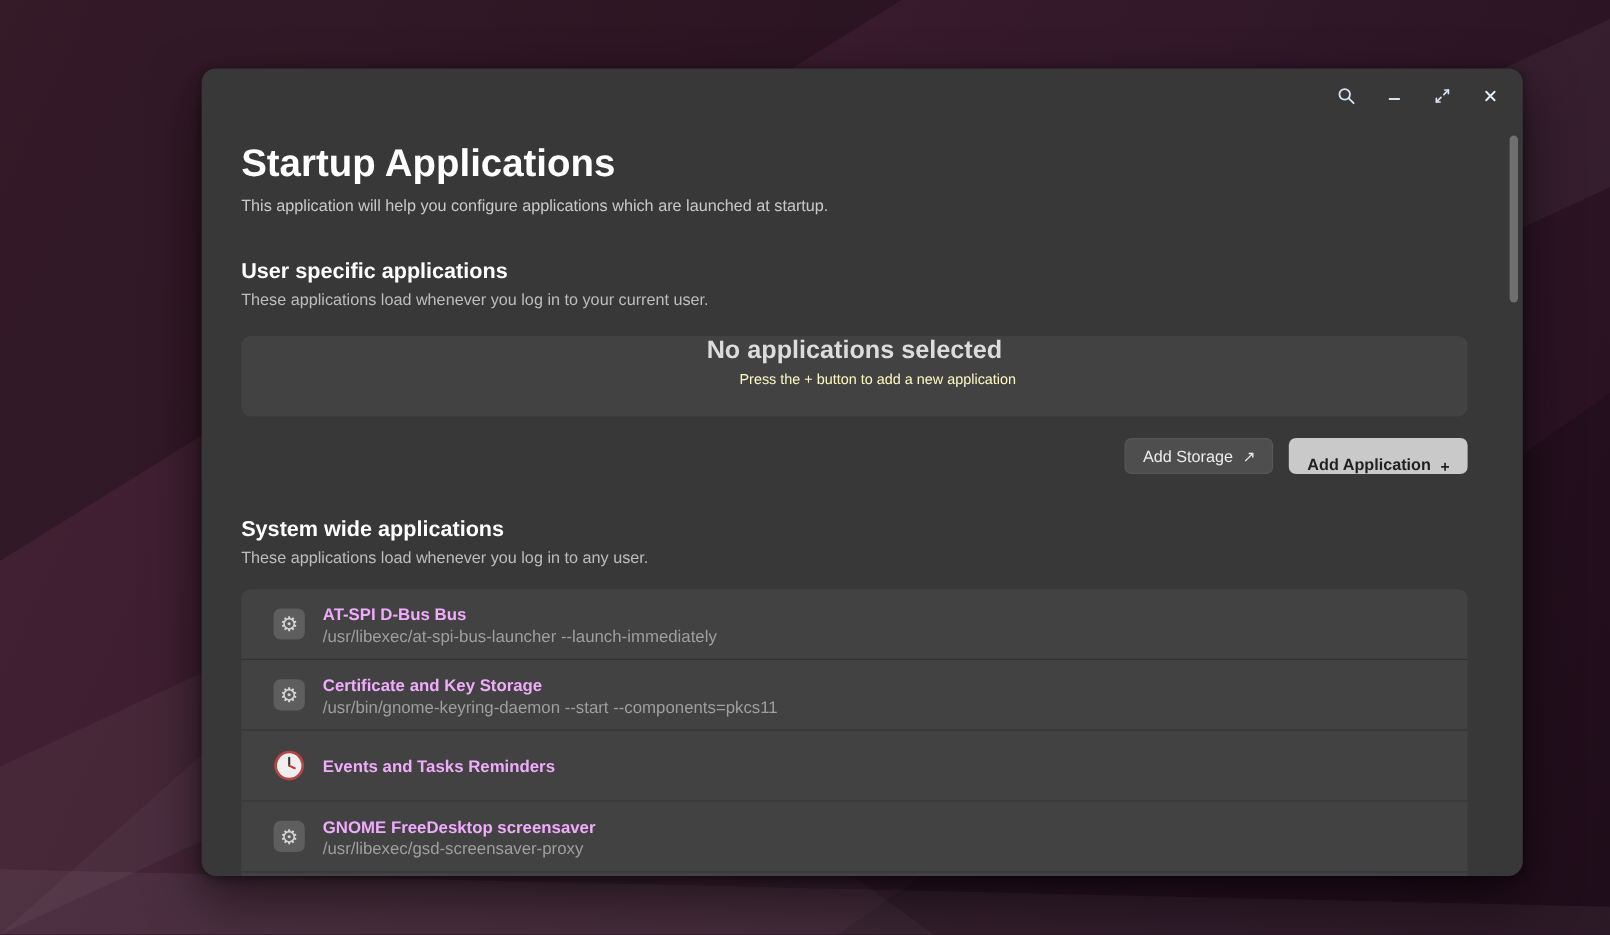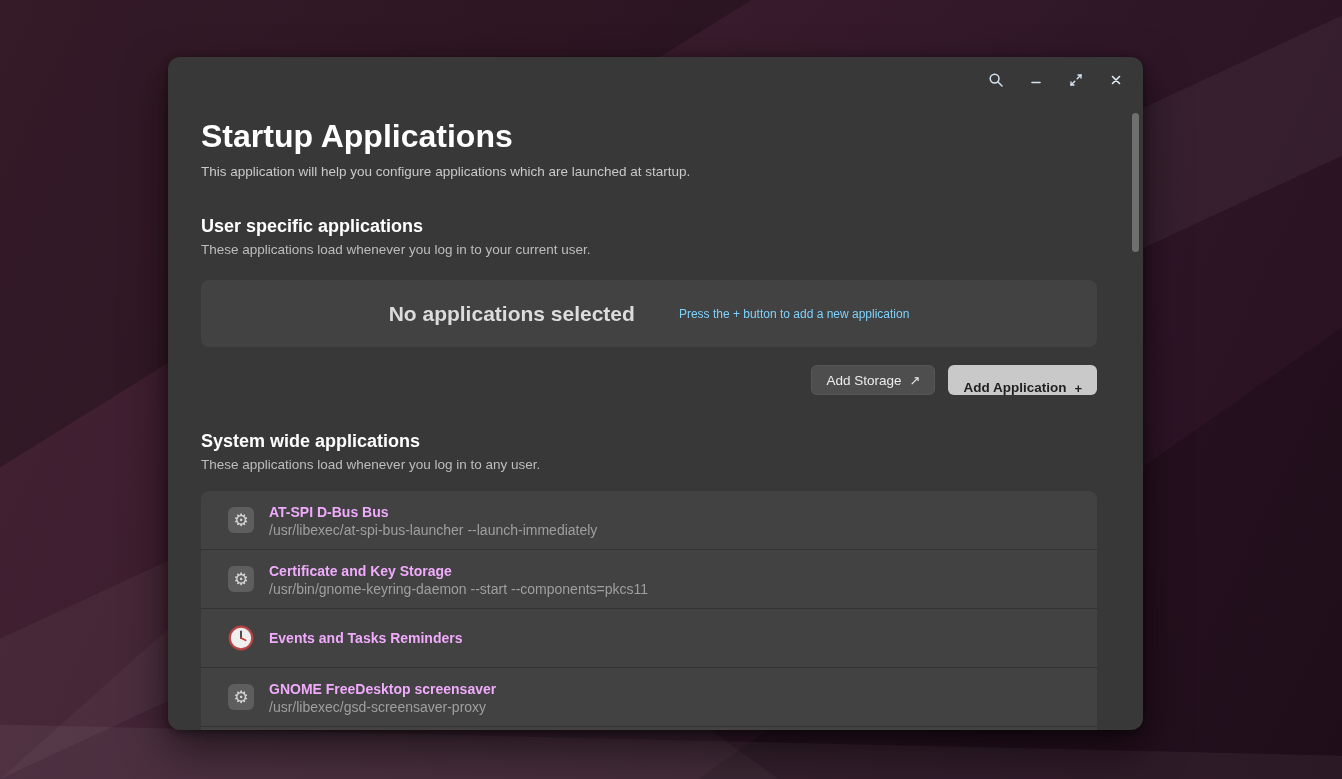--- a/index.html
+++ b/index.html
@@ -13,43 +13,43 @@
     background:linear-gradient(115deg,#442234 0%,#3a1c2d 38%,#301728 65%,#271020 100%);}
   .facet{position:absolute;inset:0;pointer-events:none;}
   .f1{background:rgba(255,255,255,0.045);clip-path:polygon(0 82%,100% 2%,100% 20%,0 100%);}
   .f2{background:rgba(0,0,0,0.22);clip-path:polygon(0 0,56% 0,0 60%);}
   .f3{background:rgba(0,0,0,0.16);clip-path:polygon(100% 42%,100% 100%,52% 100%);}
   .f4{background:rgba(255,255,255,0.035);clip-path:polygon(0 100%,26% 60%,58% 100%);}
   .f5{background:rgba(255,255,255,0.05);clip-path:polygon(0 93%,100% 97%,100% 100%,0 100%);}
 
   
   .window{
-    position:absolute;left:168px;top:57px;width:975px;height:673px;
+    position:absolute;left:168px;top:57px;width:1101px;height:673px;
     background:#383838;border-radius:12px;overflow:hidden;
     box-shadow:0 18px 44px rgba(0,0,0,0.55),0 2px 8px rgba(0,0,0,0.4);
   }
   .titlebar{height:46px;display:flex;align-items:center;justify-content:flex-end;padding:0 12px;}
   .tb-btn{
     width:30px;height:30px;margin-left:10px;border:none;background:transparent;
     display:flex;align-items:center;justify-content:center;cursor:pointer;border-radius:6px;
   }
   .tb-btn svg{display:block;}
 
   .content{padding:0 46px 0 33px;}
   h1{margin:14px 0 8px;font-size:32px;line-height:38px;font-weight:800;color:#ffffff;}
   .lead{margin:0;font-size:13.5px;line-height:17px;color:#c9c9c9;}
   h2{margin:36px 0 4px;font-size:18px;line-height:21px;font-weight:700;color:#ffffff;}
   .desc{margin:0;font-size:13.5px;line-height:17px;color:#bdbdbd;}
 
   .empty-card{
     margin-top:22px;height:67px;border-radius:8px;background:#424242;
-    display:flex;flex-direction:row;align-items:center;justify-content:center;gap:5px;
+    display:flex;flex-direction:column;align-items:center;gap:5px;
   }
   .empty-title{font-size:21px;font-weight:700;color:#dcdcdc;}
-  .empty-sub{font-size:12px;color:#7dd3fc;padding-left:39px;}
+  .empty-sub{font-size:12px;color:#fef9c3;padding-left:39px;}
 
   .btn-row{margin-top:18px;display:flex;justify-content:flex-end;gap:13px;}
   .btn{
     height:30px;padding:0 15px;border:none;border-radius:6px;cursor:pointer;
     display:inline-flex;align-items:center;gap:8px;
     font-family:"Liberation Sans","DejaVu Sans",sans-serif;font-size:13.5px;
   }
   .btn.dark{background:#4e4e4e;color:#ececec;box-shadow:inset 0 0 0 1px rgba(255,255,255,0.05);}
   .btn.light{background:#c9c9c9;color:#1f1f1f;font-weight:600;align-items:flex-end;}
   .btn-icon{font-size:13px;line-height:1;}

